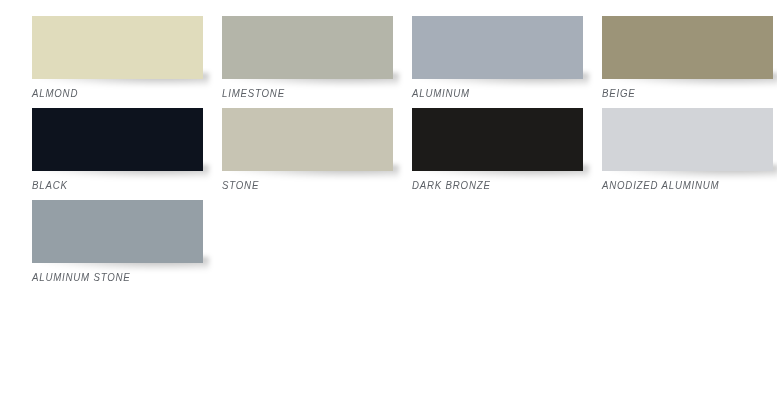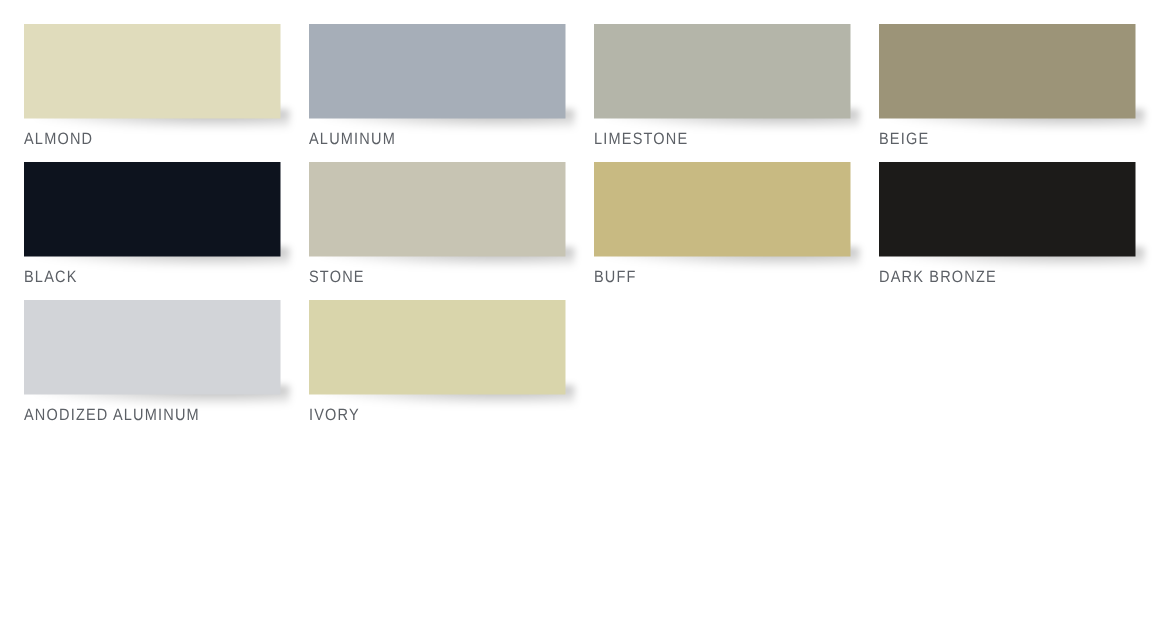--- a/index.html
+++ b/index.html
@@ -21,22 +21,23 @@
     height: 415px;
     padding: 16px 0 0 0;
     display: grid;
     grid-template-columns: 190px 190px 190px 197px;
     grid-template-rows: 92px 92px 92px 92px;
     align-content: start;
   }
 
   .swatch-cell {
     position: relative;
-    padding-left: 16px;
+    padding-left: 32px;
     box-sizing: border-box;
+    font-style: italic;
   }
 
   .swatch-chip-wrap {
     position: relative;
     width: 171px;
     height: 63px;
   }
 
   
   .swatch-chip-wrap::after {
@@ -86,29 +87,29 @@
 
 <div id="swatch-grid">
     <div class="swatch-cell">
       <div class="swatch-chip-wrap">
         <div class="swatch-chip" style="background-color: rgb(224, 220, 188);"></div>
       </div>
       <div class="swatch-label">ALMOND</div>
     </div>
     <div class="swatch-cell">
       <div class="swatch-chip-wrap">
+        <div class="swatch-chip" style="background-color: rgb(180, 181, 169);"></div>
+      </div>
+      <div class="swatch-label">LIMESTONE</div>
+    </div>
+    <div class="swatch-cell">
+      <div class="swatch-chip-wrap">
         <div class="swatch-chip" style="background-color: rgb(166, 174, 184);"></div>
       </div>
       <div class="swatch-label">ALUMINUM</div>
-    </div>
-    <div class="swatch-cell">
-      <div class="swatch-chip-wrap">
-        <div class="swatch-chip" style="background-color: rgb(180, 181, 169);"></div>
-      </div>
-      <div class="swatch-label">LIMESTONE</div>
     </div>
     <div class="swatch-cell">
       <div class="swatch-chip-wrap">
         <div class="swatch-chip" style="background-color: rgb(156, 148, 120);"></div>
       </div>
       <div class="swatch-label">BEIGE</div>
     </div>
     <div class="swatch-cell">
       <div class="swatch-chip-wrap">
         <div class="swatch-chip" style="background-color: rgb(13, 19, 30);"></div>
@@ -116,35 +117,29 @@
       <div class="swatch-label">BLACK</div>
     </div>
     <div class="swatch-cell">
       <div class="swatch-chip-wrap">
         <div class="swatch-chip" style="background-color: rgb(199, 196, 179);"></div>
       </div>
       <div class="swatch-label">STONE</div>
     </div>
     <div class="swatch-cell">
       <div class="swatch-chip-wrap">
-        <div class="swatch-chip" style="background-color: rgb(200, 186, 130);"></div>
-      </div>
-      <div class="swatch-label">BUFF</div>
-    </div>
-    <div class="swatch-cell">
-      <div class="swatch-chip-wrap">
         <div class="swatch-chip" style="background-color: rgb(28, 27, 25);"></div>
       </div>
       <div class="swatch-label">DARK BRONZE</div>
     </div>
     <div class="swatch-cell">
       <div class="swatch-chip-wrap">
         <div class="swatch-chip" style="background-color: rgb(210, 212, 216);"></div>
       </div>
       <div class="swatch-label">ANODIZED ALUMINUM</div>
     </div>
     <div class="swatch-cell">
       <div class="swatch-chip-wrap">
-        <div class="swatch-chip" style="background-color: rgb(217, 213, 171);"></div>
+        <div class="swatch-chip" style="background-color: rgb(149, 159, 166);"></div>
       </div>
-      <div class="swatch-label">IVORY</div>
+      <div class="swatch-label">ALUMINUM STONE</div>
     </div>
   </div>
 
 </body></html>

